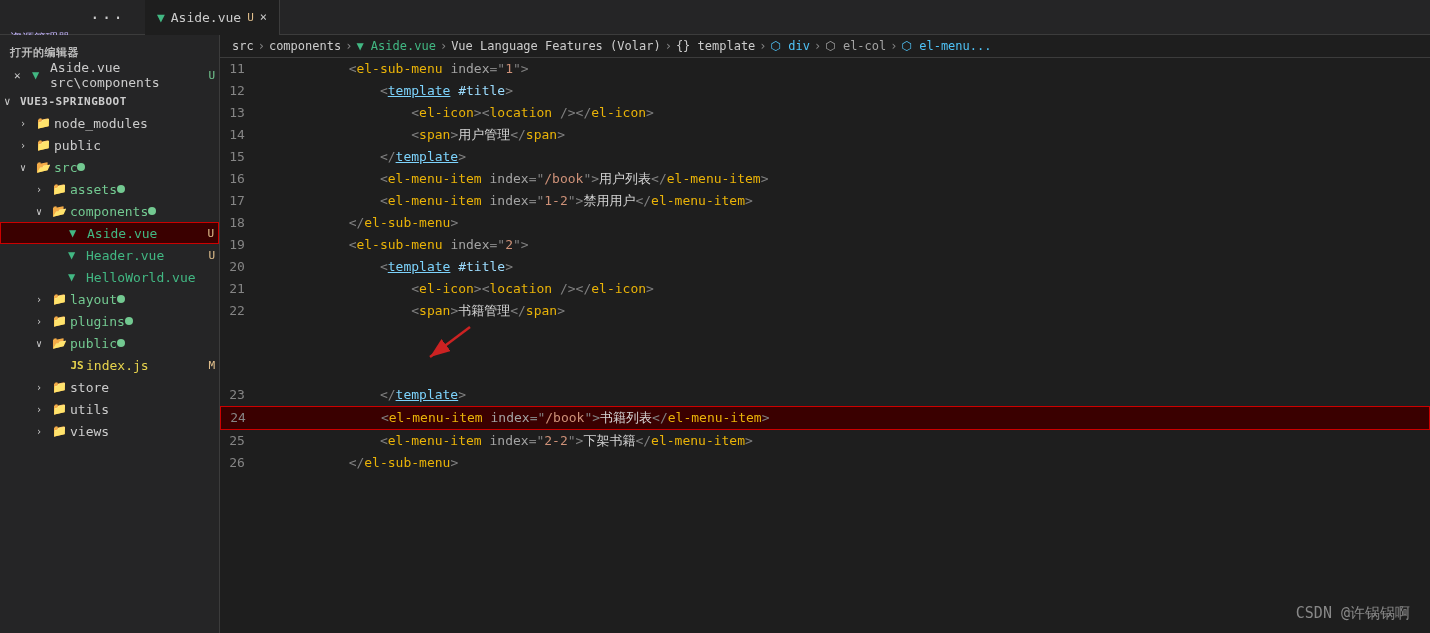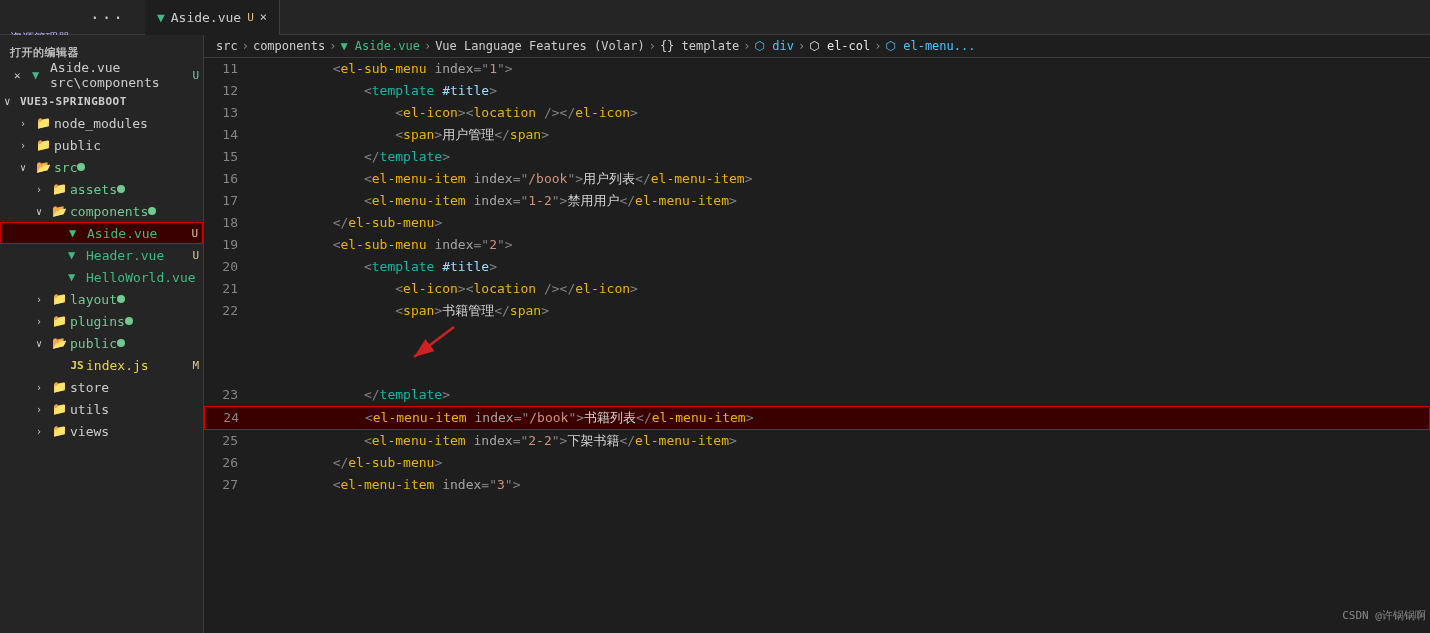--- a/index.html
+++ b/index.html
@@ -70,21 +70,21 @@
 
     
     .main-area {
       display: flex;
       flex: 1;
       overflow: hidden;
     }
 
     
     .sidebar {
-      width: 204px;
+      width: 220px;
       background: #252526;
       border-right: 1px solid #3c3c3c;
       flex-shrink: 0;
       overflow-y: auto;
       padding-top: 4px;
     }
     .sidebar-section-title {
       color: #bbbbbb;
       font-size: 11px;
       font-weight: bold;
@@ -166,21 +166,21 @@
       min-width: 900px;
     }
     .code-line {
       display: flex;
       align-items: flex-start;
       min-height: 22px;
       line-height: 22px;
     }
     .line-num {
       width: 50px;
-      text-align: right;
+      text-align: center;
       padding-right: 16px;
       color: #858585;
       flex-shrink: 0;
       user-select: none;
       font-size: 13px;
     }
     .line-gutter {
       width: 16px;
       flex-shrink: 0;
     }
@@ -191,34 +191,34 @@
       padding-right: 20px;
     }
 
     
     .tag { color: #eab308; }
     .attr-name { color: #a3a3a3; }
     .attr-val { color: #ce9178; }
     .punct { color: #808080; }
     .text-content { color: #d4d4d4; }
     .hash { color: #9cdcfe; }
-    .template-tag { color: #14b8a6; }
+    .template-tag { color: #7dd3fc; text-decoration: underline; }
 
     .line-highlighted {
       background: #3a0000;
       border: 1px solid #cc0000;
     }
 
     
     .watermark {
       position: fixed;
       bottom: 10px;
-      right: 4px;
+      right: 20px;
       color: #888;
-      font-size: 11px;
+      font-size: 15px;
     }
   </style>
 </head>
 <body>
 
 <div class="top-bar">
   <span class="top-bar-title">资源管理器</span>
   <span class="top-bar-dots">···</span>
   <div class="tab-area">
     <div class="tab">
@@ -358,21 +358,21 @@
       <span style="color:#cccccc;">components</span>
       <span class="sep">›</span>
       <span class="vue-b">▼ Aside.vue</span>
       <span class="sep">›</span>
       <span>Vue Language Features (Volar)</span>
       <span class="sep">›</span>
       <span>{} template</span>
       <span class="sep">›</span>
       <span style="color:#4fc3f7;text-align:center;">⬡ div</span>
       <span class="sep">›</span>
-      <span style="color:#e5e5e5;">⬡ el-col</span>
+      <span style="color:#a3a3a3;">⬡ el-col</span>
       <span class="sep">›</span>
       <span style="color:#4fc3f7;">⬡ el-menu...</span>
     </div>
 
     <div class="editor-area">
       <div class="code-container">
 
         <div class="code-line">
           <span class="line-num">11</span>
           <span class="line-gutter"></span>
@@ -471,24 +471,19 @@
           <span class="line-gutter"></span>
           <span class="line-content">            <span class="punct">&lt;</span><span class="tag">el-menu-item</span> <span class="attr-name">index</span><span class="punct">="</span><span class="attr-val">2-2</span><span class="punct">"&gt;</span><span class="text-content">下架书籍</span><span class="punct">&lt;/</span><span class="tag">el-menu-item</span><span class="punct">&gt;</span></span>
         </div>
 
         <div class="code-line">
           <span class="line-num">26</span>
           <span class="line-gutter"></span>
           <span class="line-content">        <span class="punct">&lt;/</span><span class="tag">el-sub-menu</span><span class="punct">&gt;</span></span>
         </div>
 
-        <div class="code-line">
-          <span class="line-num">27</span>
-          <span class="line-gutter"></span>
-          <span class="line-content">        <span class="punct">&lt;</span><span class="tag">el-menu-item</span> <span class="attr-name">index</span><span class="punct">="</span><span class="attr-val">3</span><span class="punct">"&gt;</span></span>
-        </div>
 
       </div>
     </div>
   </div>
 </div>
 
 <div class="watermark">CSDN @许锅锅啊</div>
 
 </body></html>

